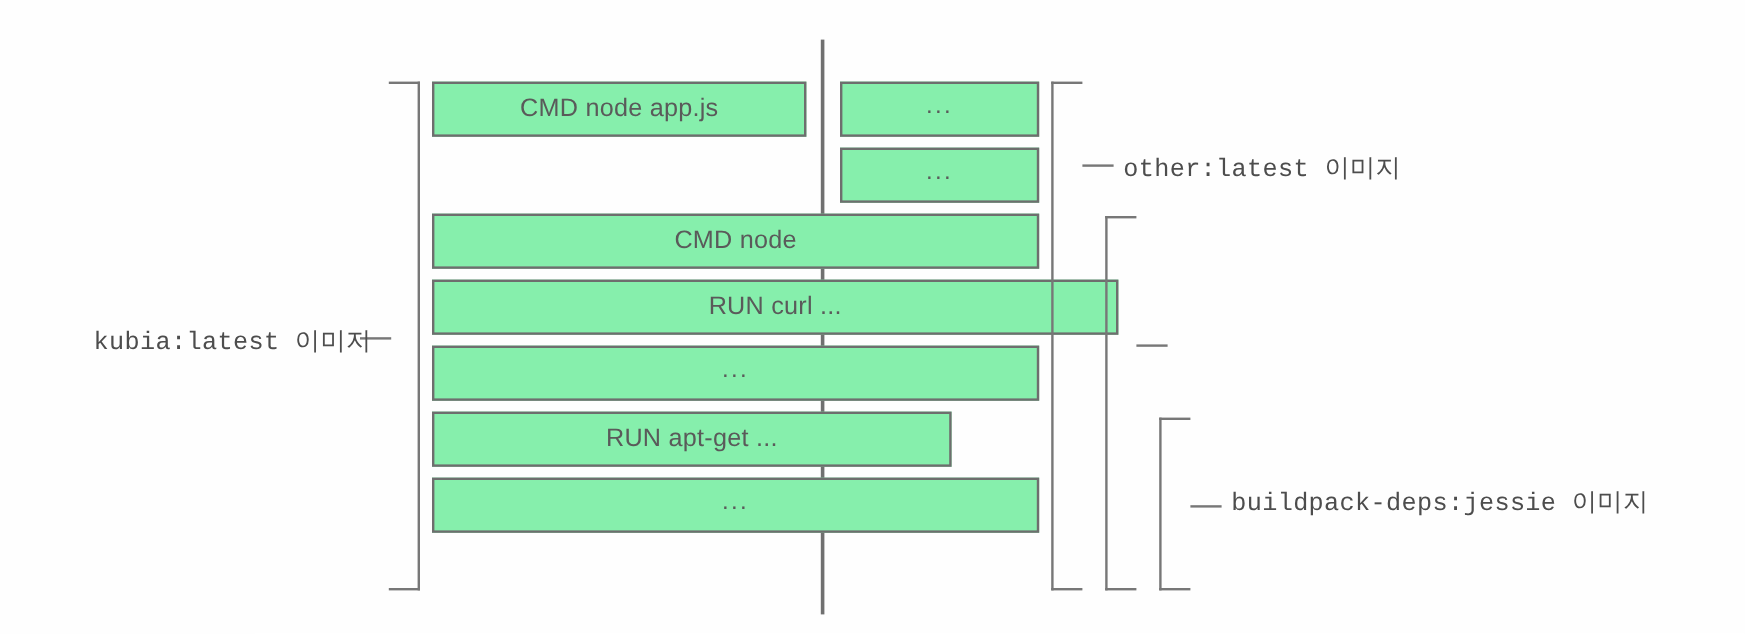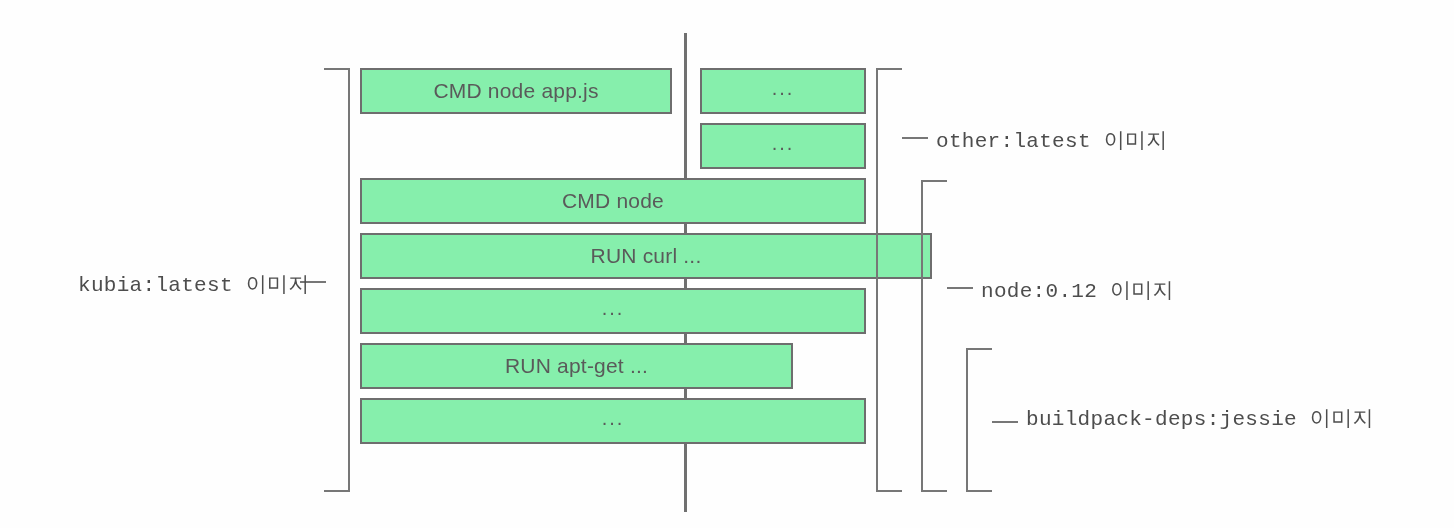--- a/index.html
+++ b/index.html
@@ -124,21 +124,20 @@
   </div>
   <div class="tick-line" style="position:absolute; left:902px; top:137px; width:26px; height:2px; background:#777777;"></div>
   <div class="bracket-label" style="left:936px; top:126px;">other:latest 이미지</div>
 
   <div class="bracket" style="left:921px; top:180px; width:26px; height:312px;">
     <div class="spine" style="left:0;"></div>
     <div class="arm" style="left:0; top:0; width:26px;"></div>
     <div class="arm" style="left:0; bottom:0; width:26px;"></div>
   </div>
   <div class="tick-line" style="position:absolute; left:947px; top:287px; width:26px; height:2px; background:#777777;"></div>
-  <div class="bracket-label" style="left:981px; top:276px;">node:0.12 이미지</div>
 
   <div class="bracket" style="left:966px; top:348px; width:26px; height:144px;">
     <div class="spine" style="left:0;"></div>
     <div class="arm" style="left:0; top:0; width:26px;"></div>
     <div class="arm" style="left:0; bottom:0; width:26px;"></div>
   </div>
   <div class="tick-line" style="position:absolute; left:992px; top:421px; width:26px; height:2px; background:#777777;"></div>
   <div class="bracket-label" style="left:1026px; top:404px;">buildpack-deps:jessie 이미지</div>
 
 </div>

